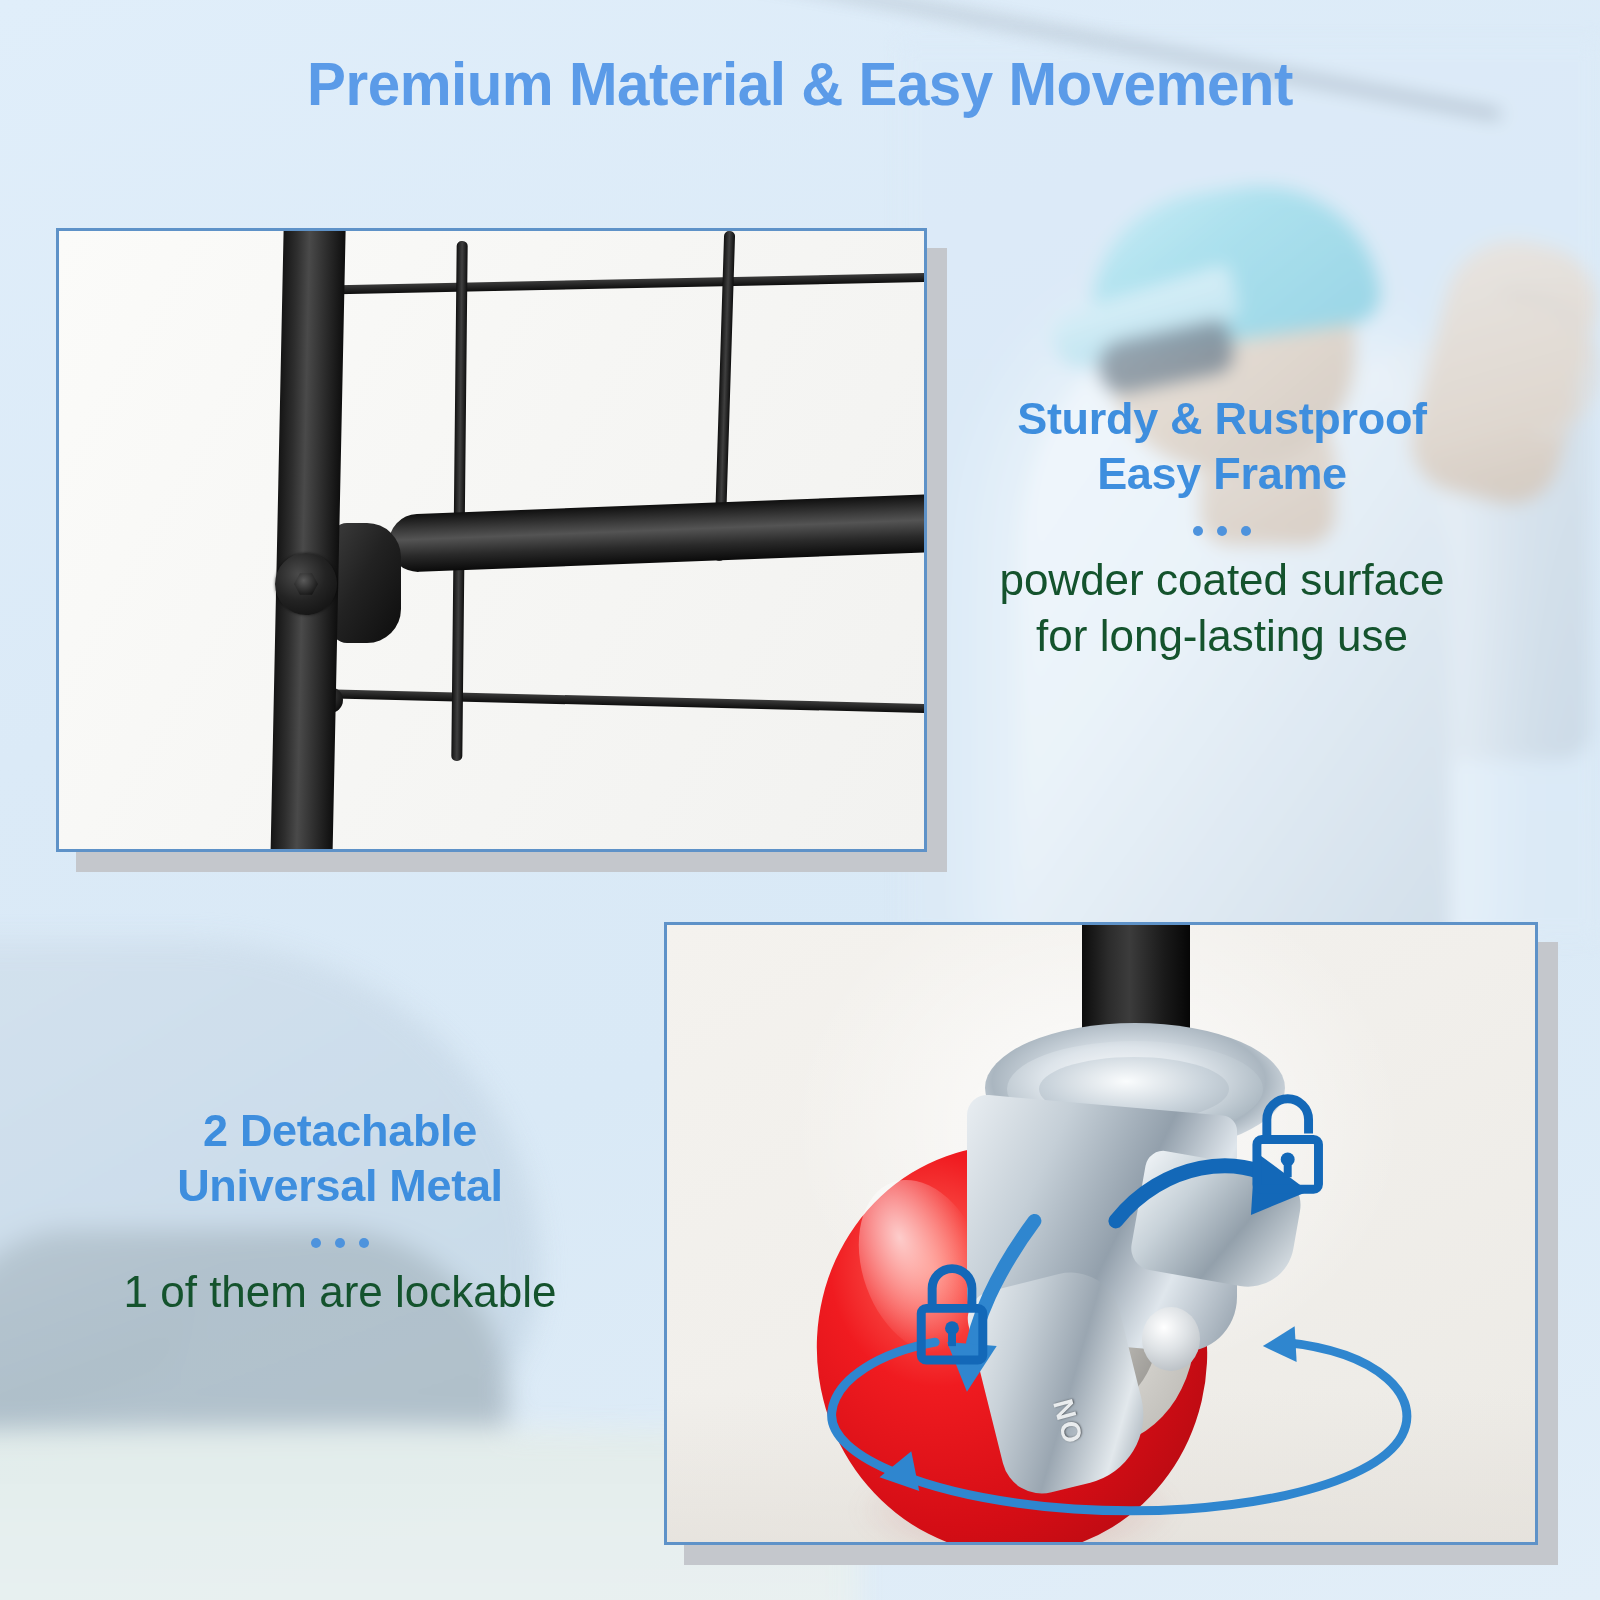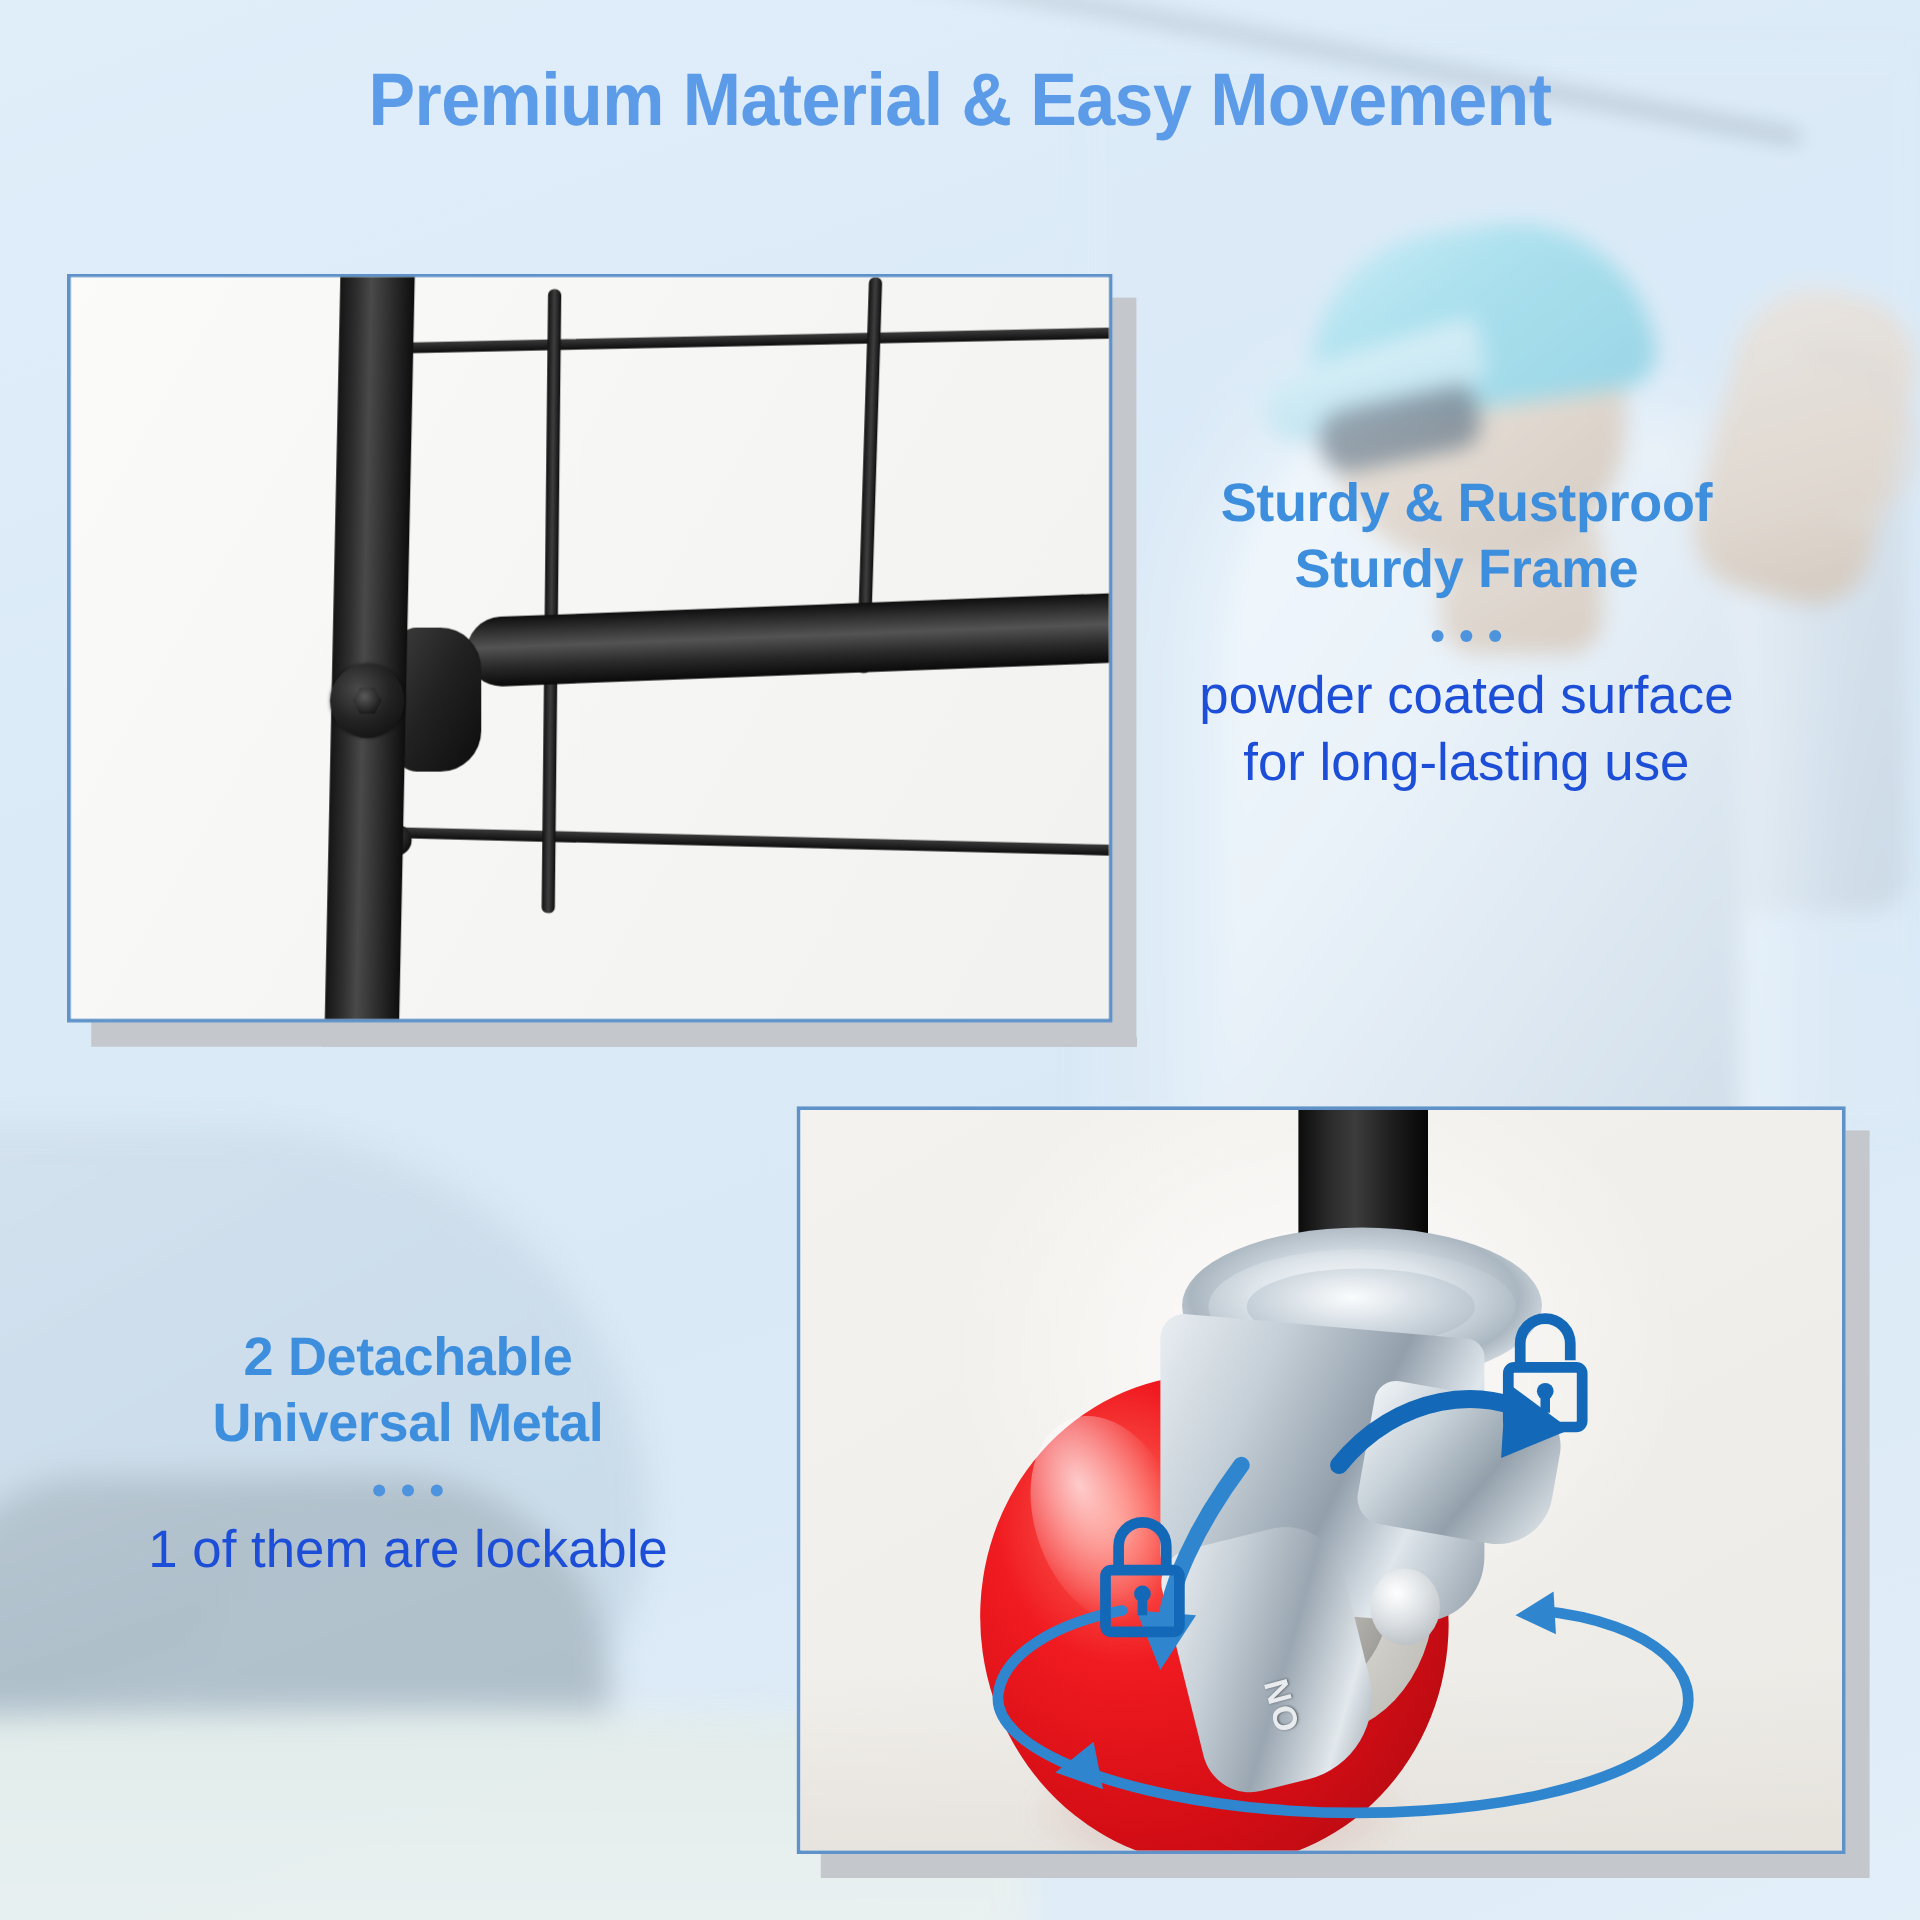--- a/index.html
+++ b/index.html
@@ -203,21 +203,21 @@
   .txtblock { position:absolute; text-align:center; }
   .head-blue {
     color:#3e8ede; font-size:45px; font-weight:bold; line-height:1.22;
     letter-spacing:-0.3px;
   }
   .dots { margin:20px 0 14px; line-height:1; }
   .dots span {
     display:inline-block; width:10px; height:10px; border-radius:50%;
     background:#4e93dd; margin:0 5px; vertical-align:middle;
   }
-  .sub-dark { color:#1d4ed8; font-size:44px; line-height:1.28; font-weight:400; }
+  .sub-dark { color:#14532d; font-size:44px; line-height:1.28; font-weight:400; }
 
   #block-frame  { left:892px; top:392px; width:660px; }
   #block-wheels { left:20px;  top:1104px; width:640px; }
 </style>
 </head>
 <body>
 
 <div id="bg-layer">
   <div class="bg-base"></div>
 
@@ -260,21 +260,21 @@
 
   <div class="mf-tube"></div>
   <div class="mf-hub"></div>
   <div class="mf-post"></div>
   <div class="mf-bolt"></div>
 </div>
 
 <div class="txtblock" id="block-frame">
   <div class="head-blue">
     <div>Sturdy &amp; Rustproof</div>
-    <div>Sturdy Frame</div>
+    <div>Easy Frame</div>
   </div>
   <div class="dots">
     <span></span>
     <span></span>
     <span></span>
   </div>
   <div class="sub-dark">
     <div>powder coated surface</div>
     <div>for long-lasting use</div>
   </div>

